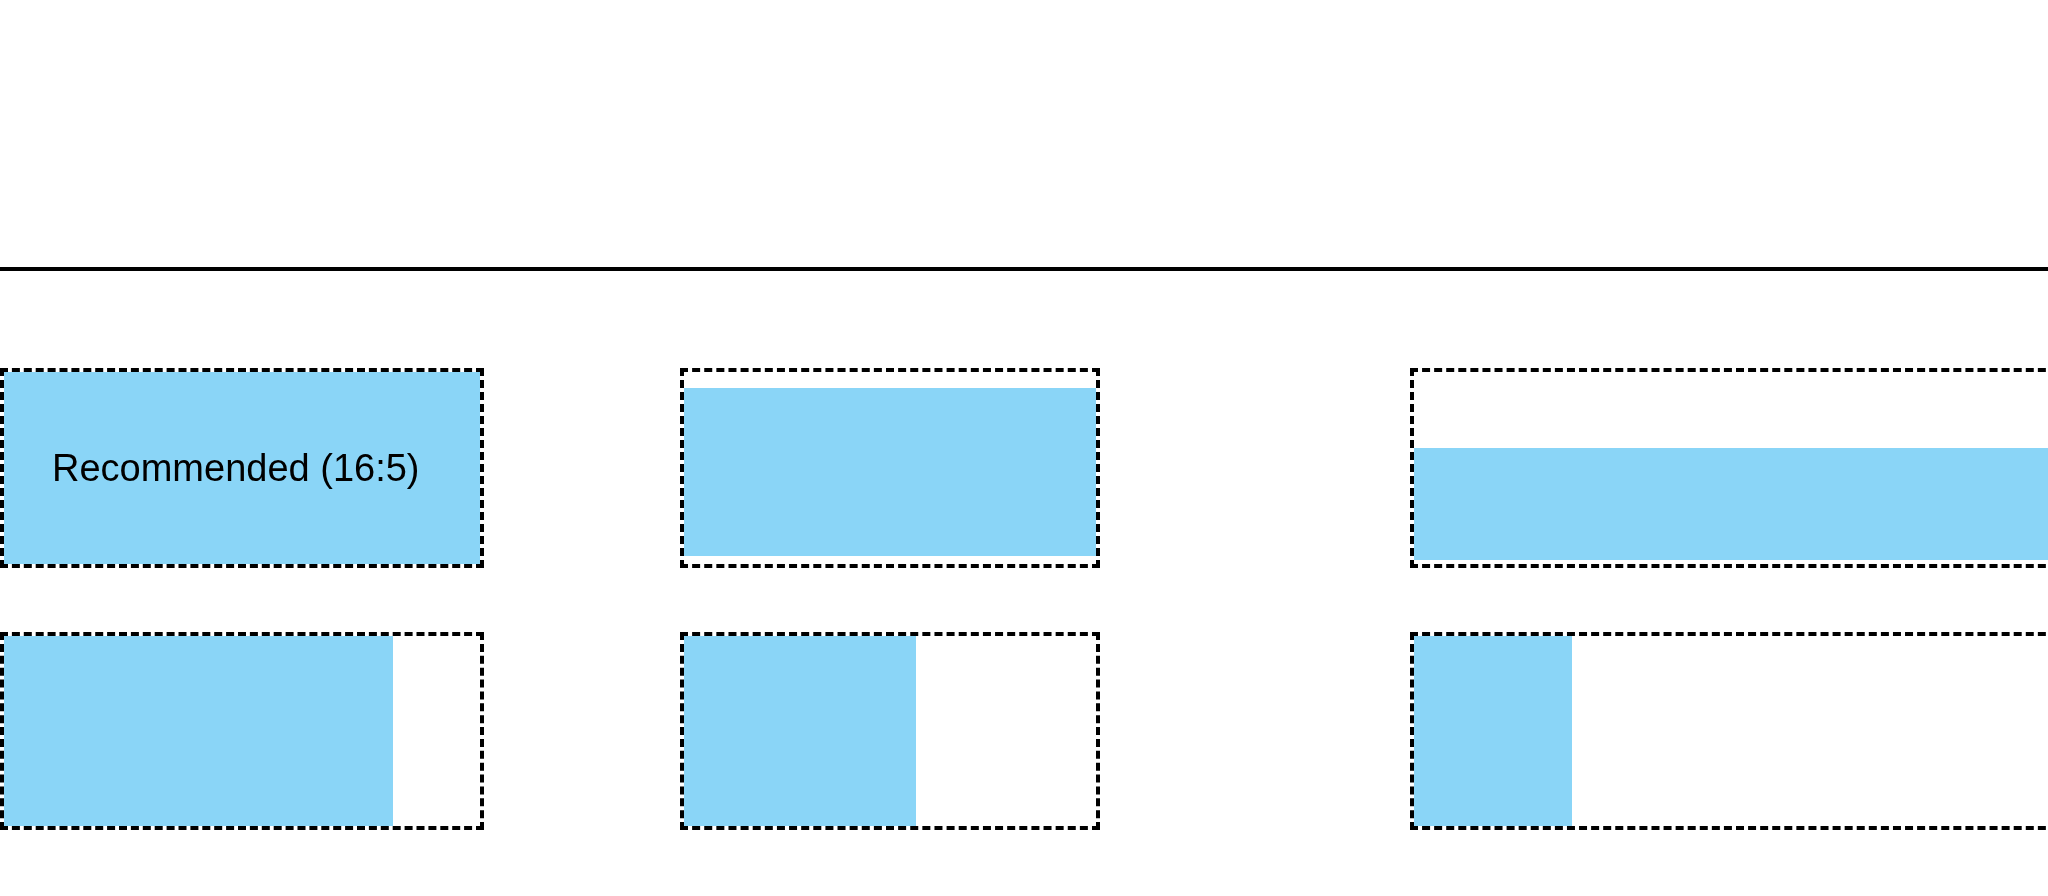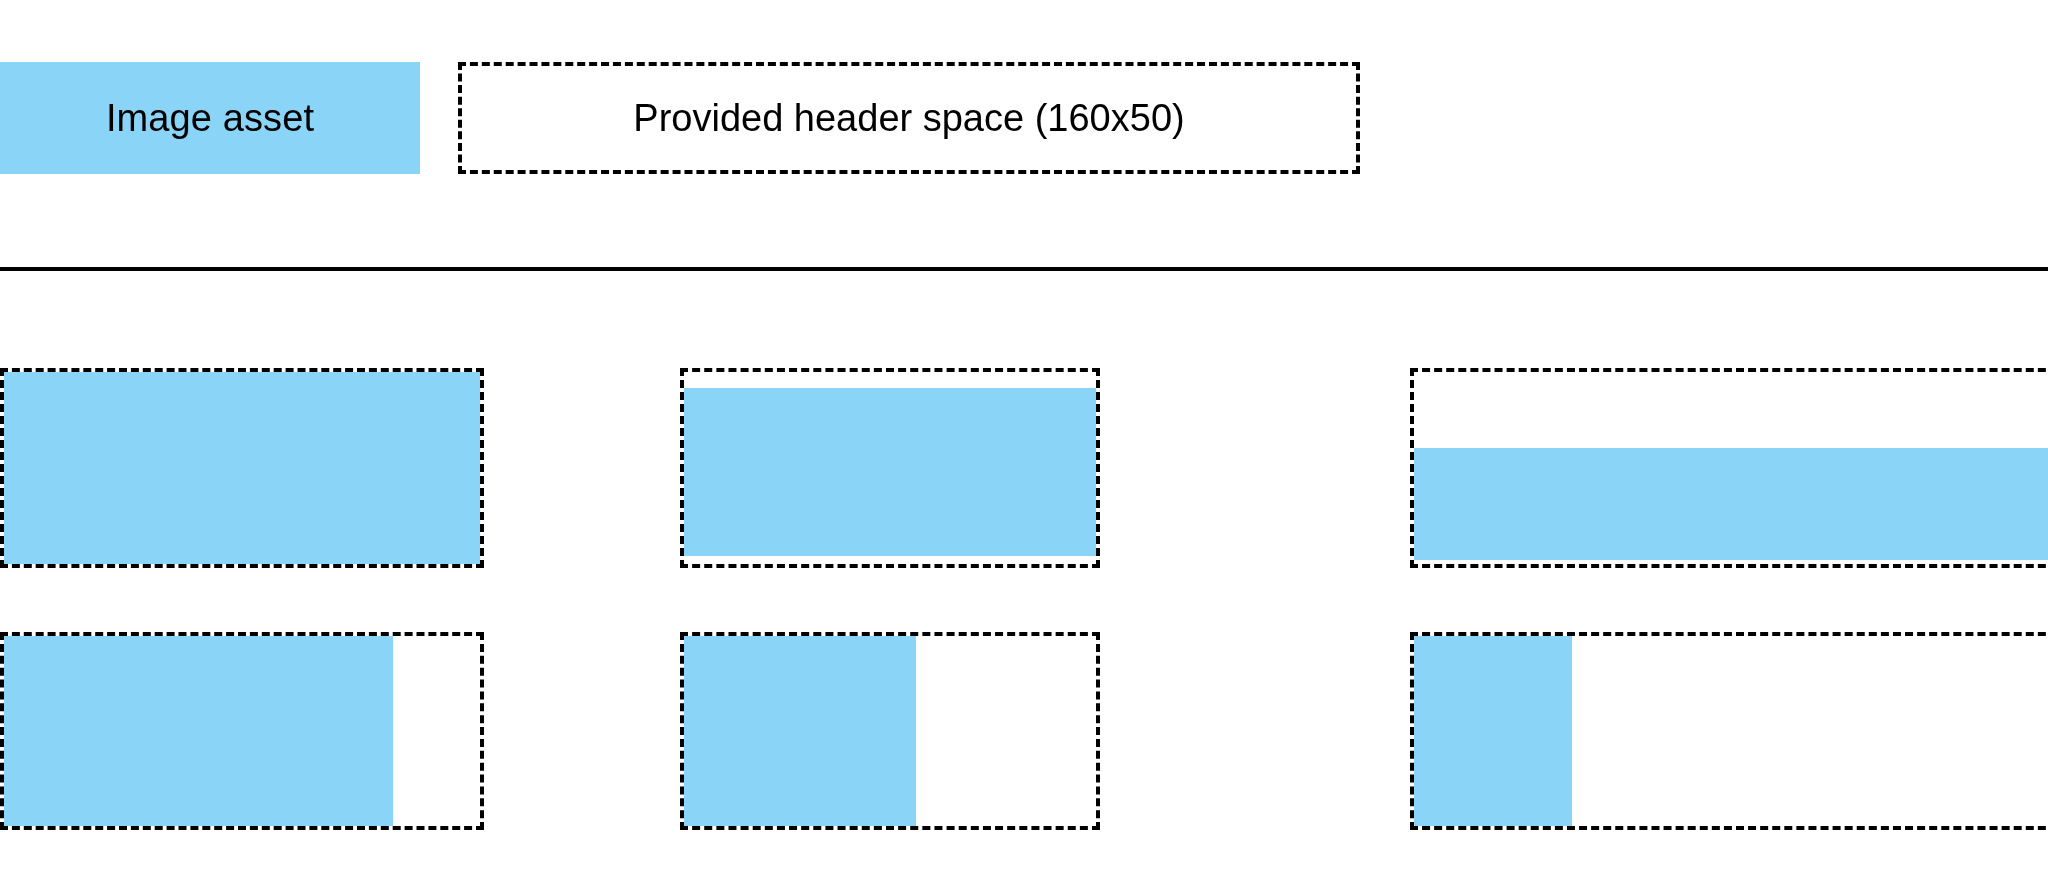--- a/index.html
+++ b/index.html
@@ -145,40 +145,30 @@
     color: #000;
     z-index: 2;
     white-space: nowrap;
   }
 </style>
 </head>
 <body>
 
 <div class="canvas">
 
-  <div class="header-row">
-
-    <div class="image-asset-swatch">
-      <span class="label">Image asset</span>
-    </div>
-
-    <div class="header-space-box">
-      <span class="label">Provided header space (160x50)</span>
-    </div>
-
-  </div>
 
   <div class="divider"></div>
 
   <div class="grid">
 
     <div class="grid-row row-a">
 
       <div class="cell col-1 row-a">
         <div class="fill full"></div>
+        <span class="cell-label">Recommended (16:5)</span>
       </div>
 
       <div class="cell col-2 row-a">
         <div class="fill band" style="top:16px;height:168px;"></div>
       </div>
 
       <div class="cell col-3 row-a">
         <div class="fill band" style="top:76px;height:112px;"></div>
       </div>
 

